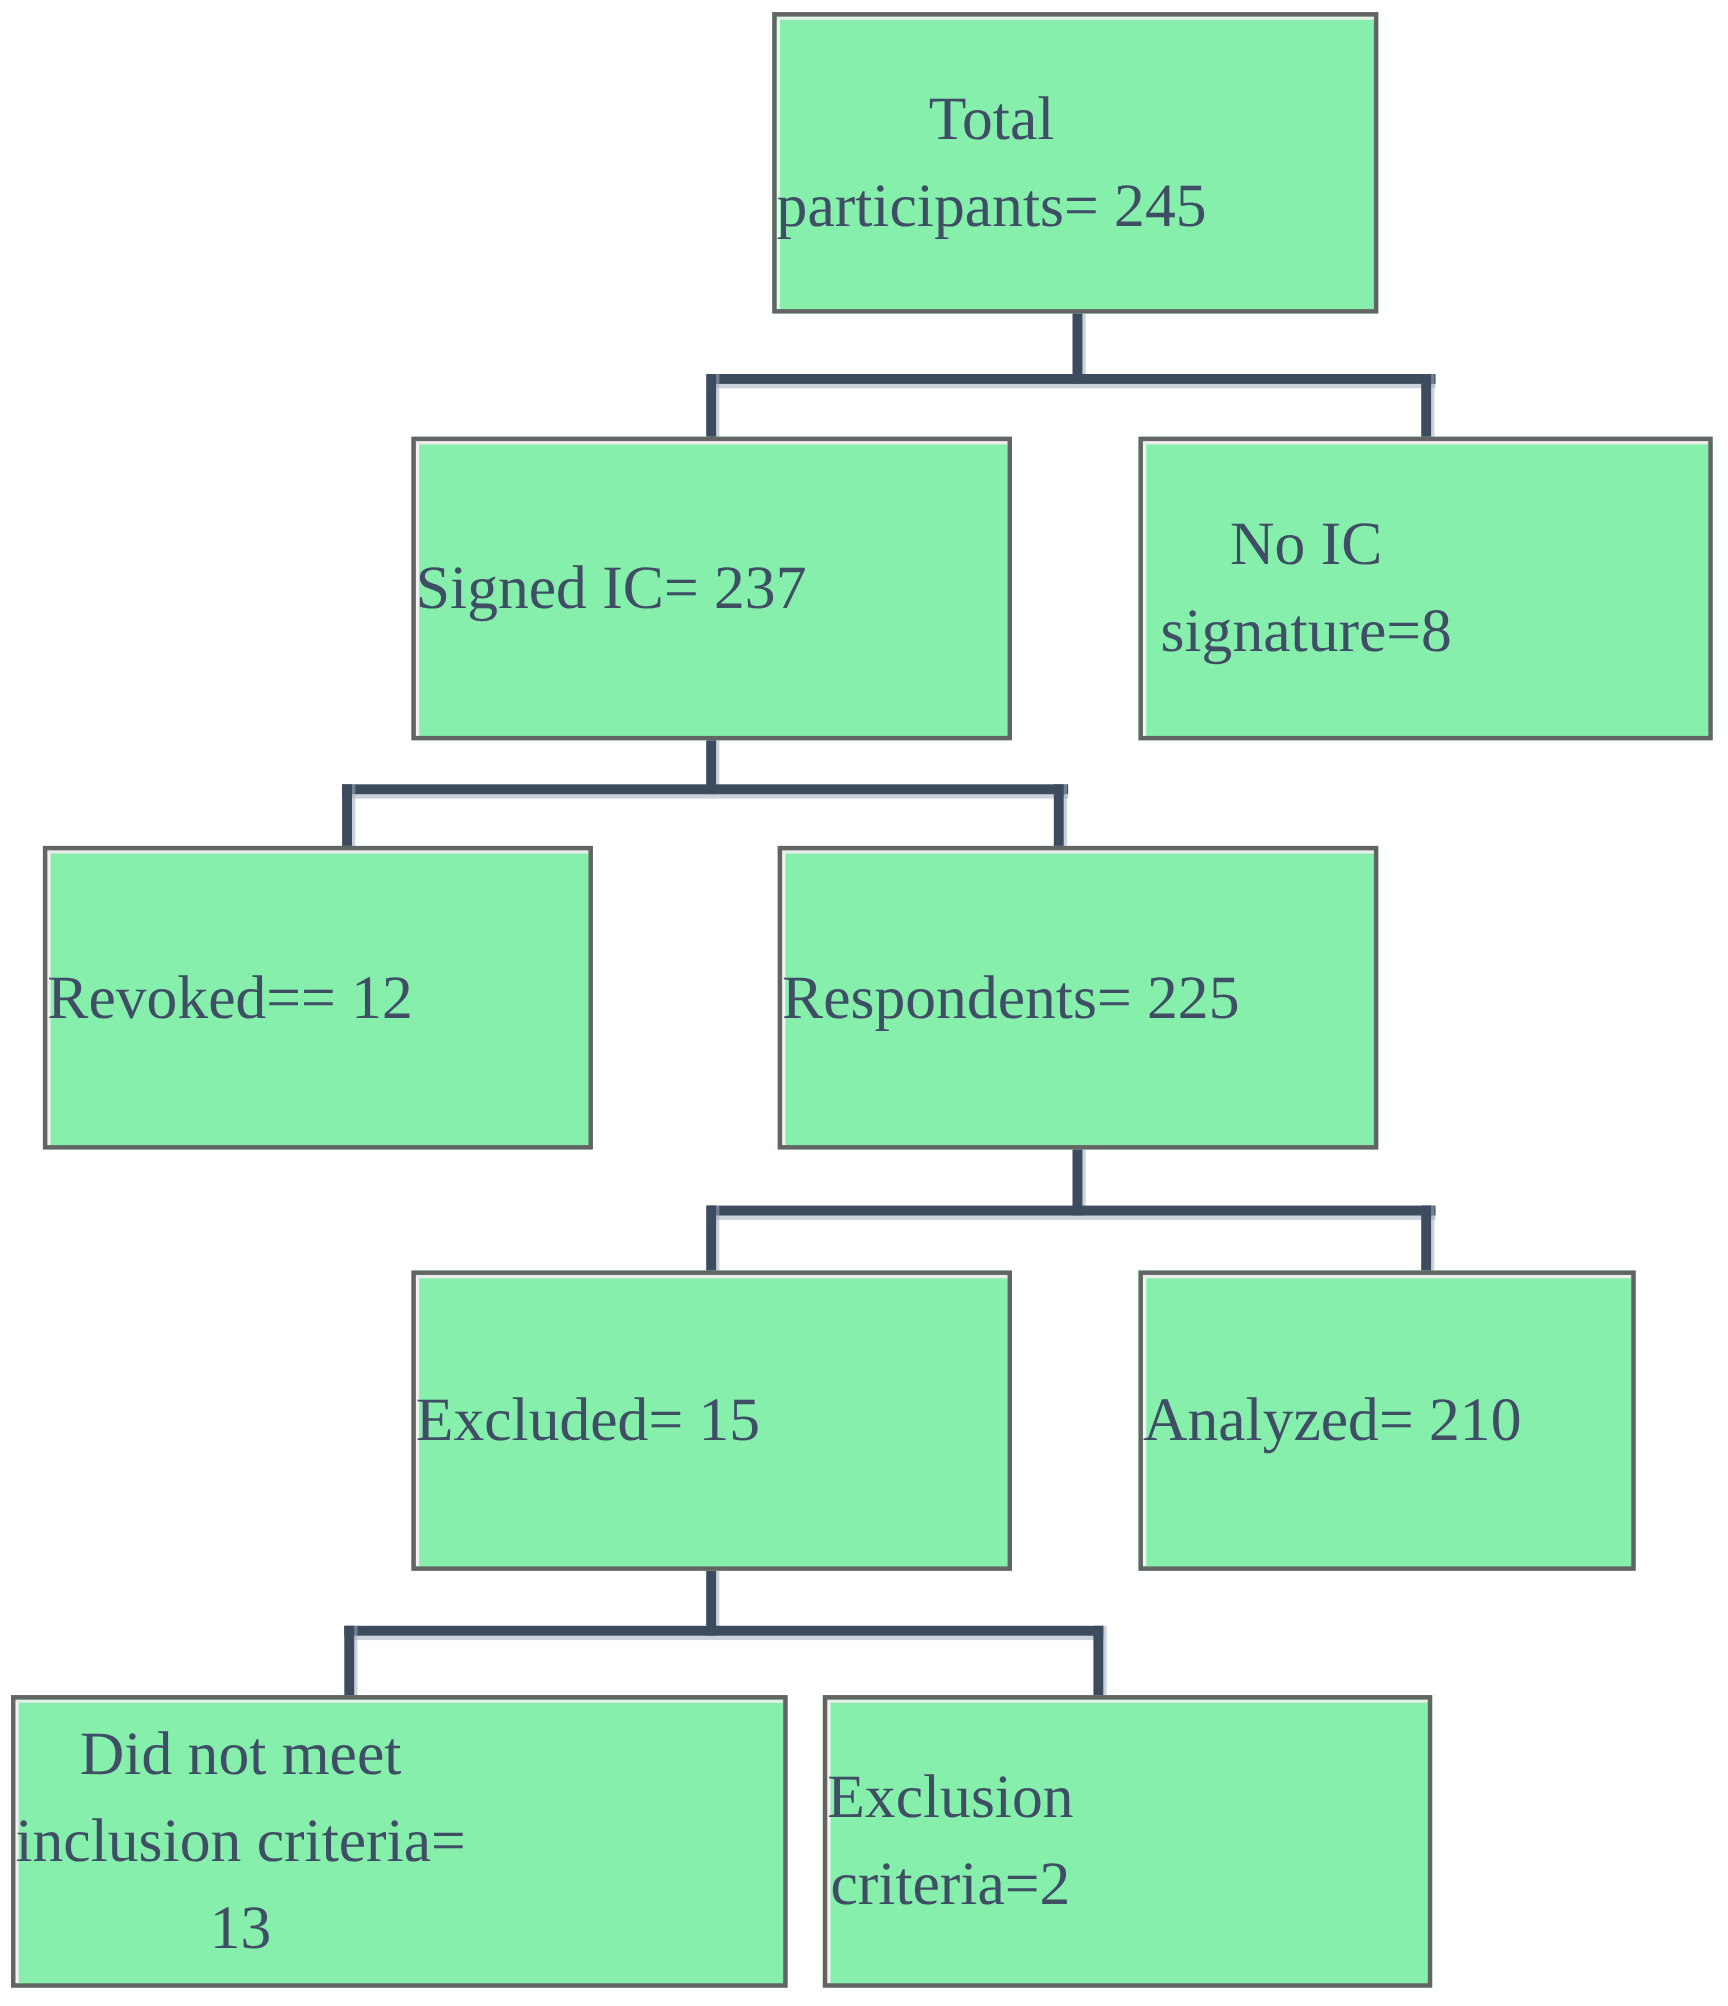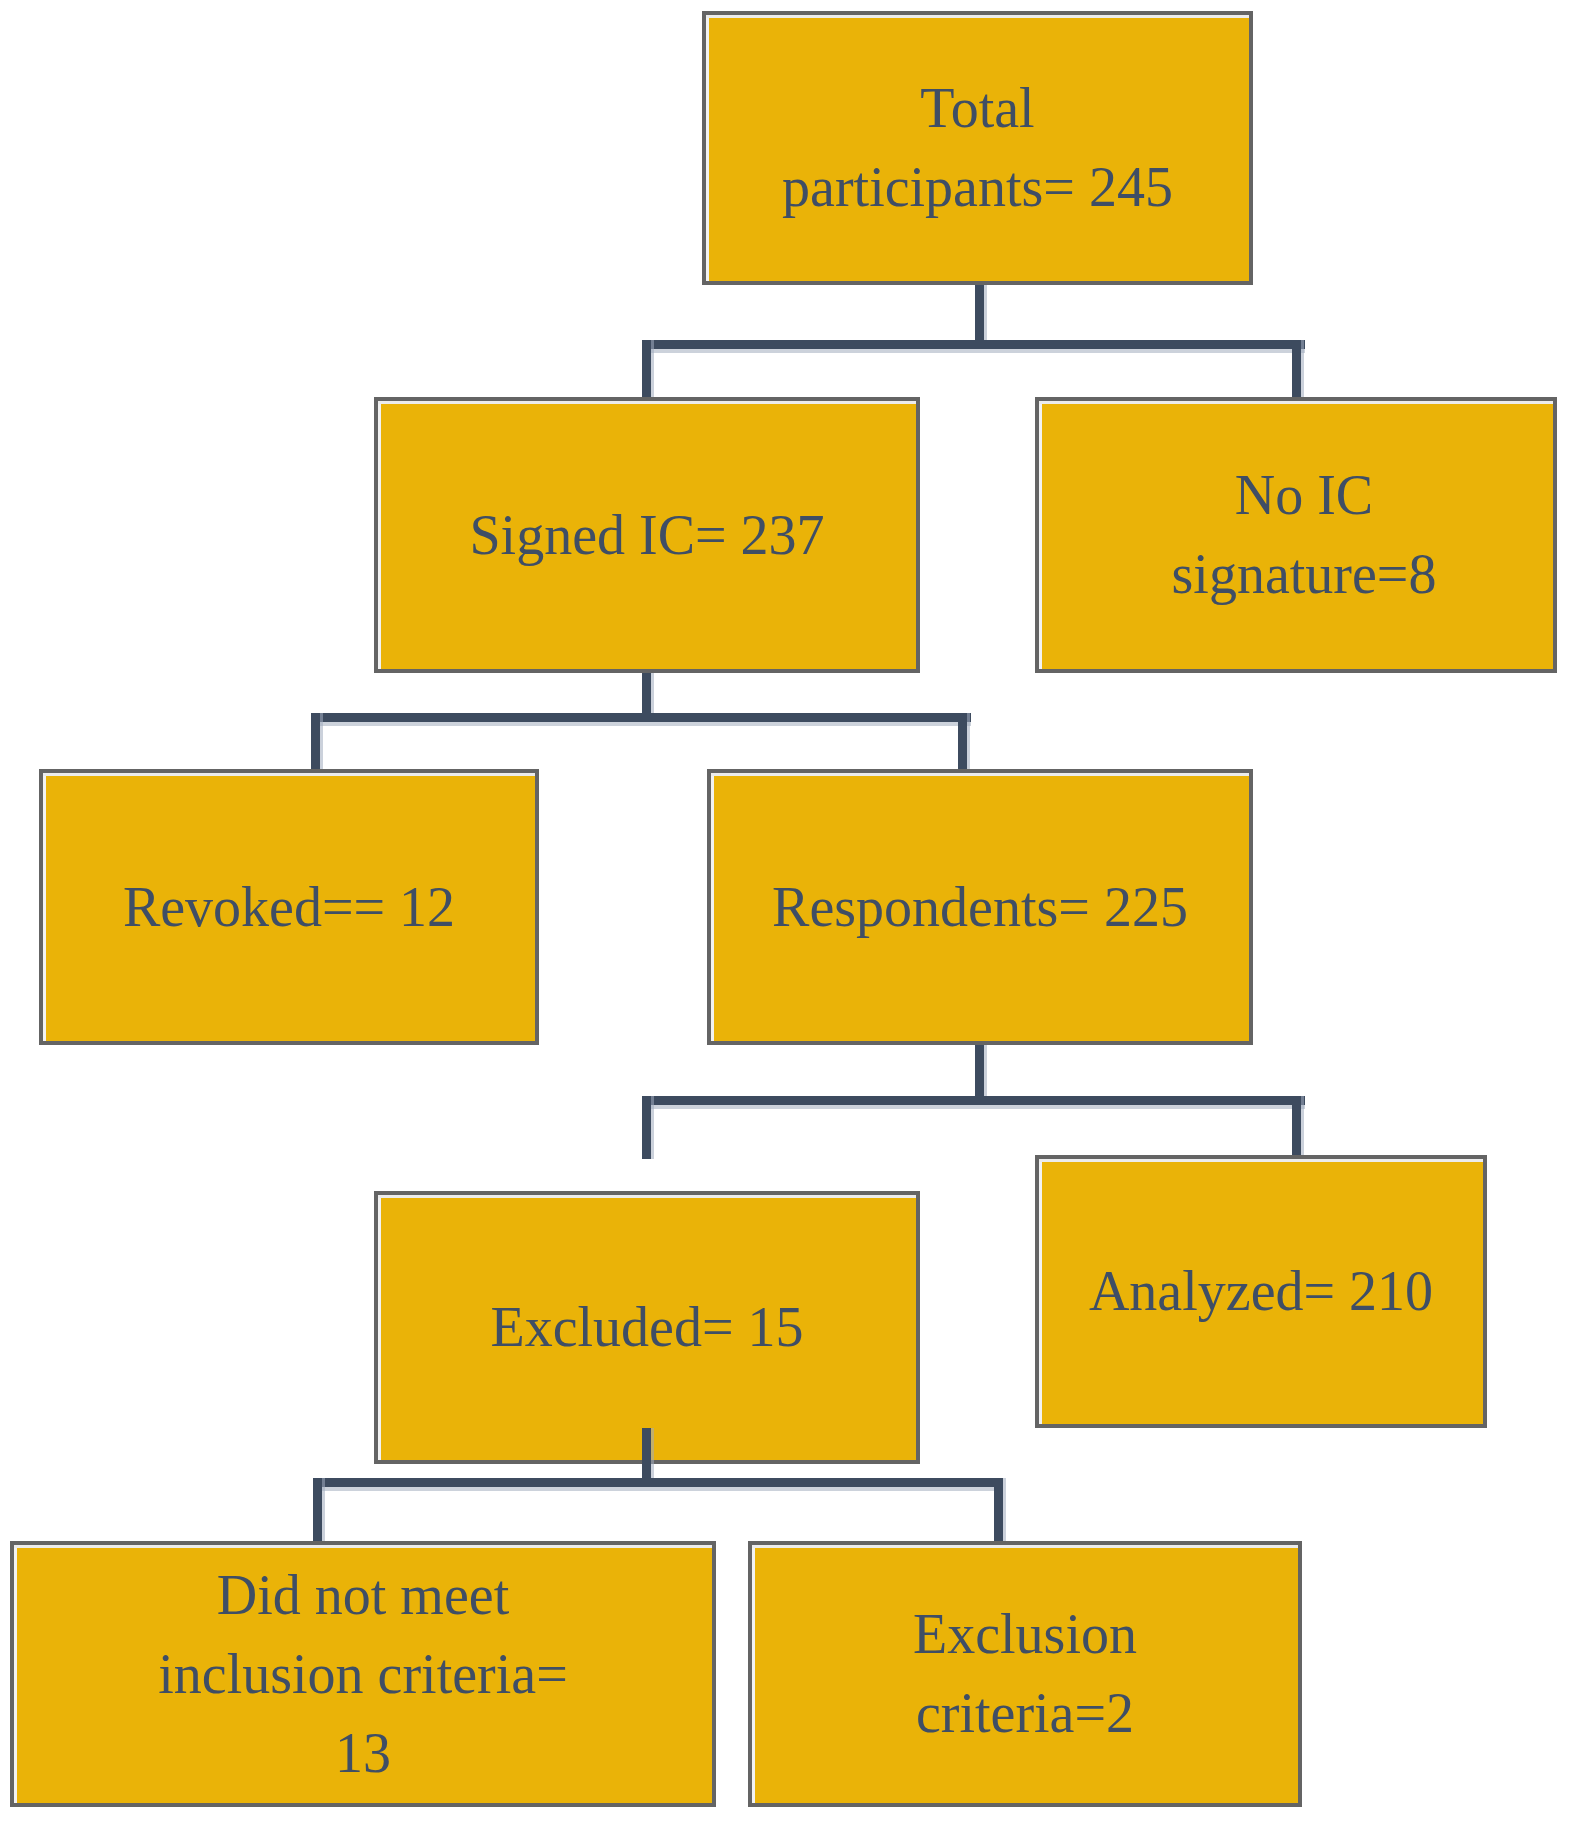--- a/index.html
+++ b/index.html
@@ -13,38 +13,37 @@
     width: 1571px;
     height: 1824px;
     background: #ffffff;
     overflow: hidden;
     font-family: "Liberation Serif", "DejaVu Serif", serif;
   }
   
   .node {
     position: absolute;
     box-sizing: border-box;
-    background: #eab308;
+    background: #86efac;
     border: 4px solid #646464;
     box-shadow: inset 0 3px 0 #ececec, inset 3px 0 0 #f2f2f2;
     display: flex;
     align-items: center;
-    justify-content: center;
     text-align: center;
     color: #3f4e65;
     font-size: 56px;
     line-height: 79px;
   }
   .node .line { display: block; white-space: nowrap; }
   #node-total        { left: 702px;  top: 11px;   width: 551px; height: 274px; }
   #node-signed-ic    { left: 374px;  top: 397px;  width: 546px; height: 276px; }
   #node-no-ic        { left: 1035px; top: 397px;  width: 522px; height: 276px; padding-left: 16px; }
   #node-revoked      { left: 39px;   top: 769px;  width: 500px; height: 276px; }
   #node-respondents  { left: 707px;  top: 769px;  width: 546px; height: 276px; }
-  #node-excluded     { left: 374px;  top: 1155px; width: 546px; height: 273px; margin-top: 36px; }
+  #node-excluded     { left: 374px;  top: 1155px; width: 546px; height: 273px; }
   #node-analyzed     { left: 1035px; top: 1155px; width: 452px; height: 273px; }
   #node-no-inclusion { left: 10px;   top: 1541px; width: 706px; height: 266px; }
   #node-exclusion    { left: 732px;  top: 1541px; width: 554px; height: 266px; margin-left: 16px; }
   
   .conn {
     position: absolute;
     background: #3d4b5f;
   }
   .conn.v { width: 9px; box-shadow: 3px 0 0 rgba(160,172,190,0.55); }
   .conn.h { height: 9px; box-shadow: 0 4px 0 rgba(170,180,195,0.6); }

